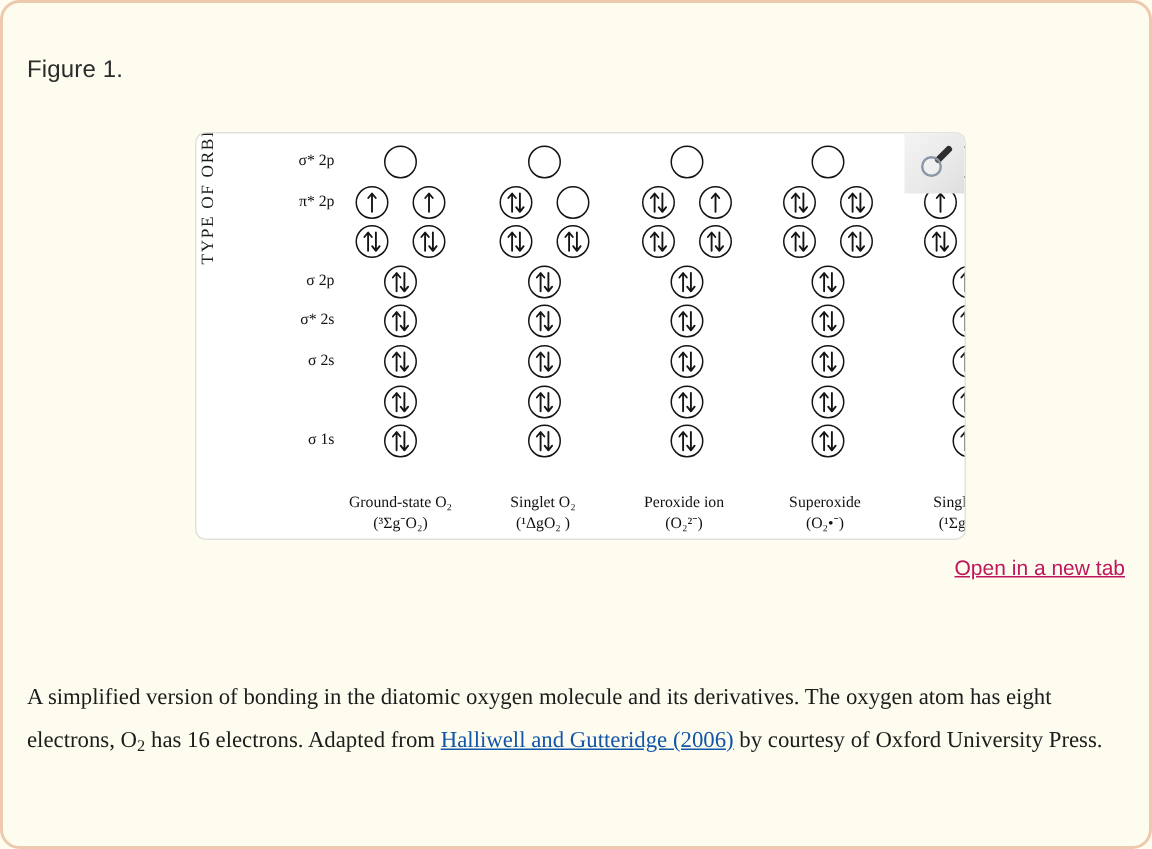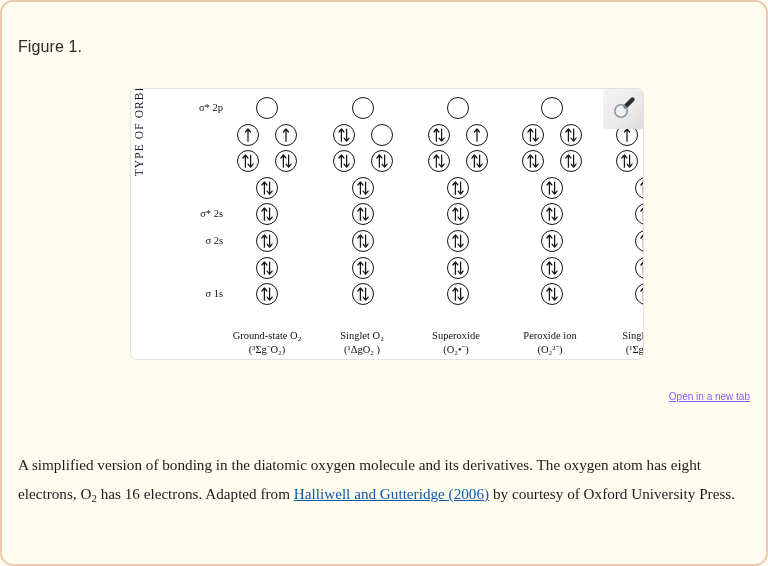--- a/index.html
+++ b/index.html
@@ -162,24 +162,24 @@
   .caption-col:nth-child(3) { left: 174px; }
   .caption-col:nth-child(4) { left: 268px; }
   .caption-col:nth-child(5) { left: 362px; }
   .caption-col .line2 { display: block; margin-top: 1px; }
   sub { font-size: 72%; vertical-align: -0.25em; }
 
   
   .open-tab {
     position: absolute;
     right: 16px;
-    top: 389px;
+    top: 368px;
     font-family: "Liberation Sans", sans-serif;
-    font-size: 10px;
-    color: #8b5cf6;
+    font-size: 14px;
+    color: #be185d;
     text-decoration: underline;
     cursor: pointer;
   }
 
   
   .body-caption {
     position: absolute;
     left: 16px;
     top: 448px;
     width: 736px;
@@ -228,20 +228,21 @@
             </div>
             <div class="col">
               <div class="orb slot-center" title="σ* 2p — Peroxide ion"></div>
             </div>
             <div class="col">
               <div class="orb slot-center" title="σ* 2p — Singlet O2 sigma"></div>
             </div>
           </div>
         </div>
         <div class="row">
+          <div class="row-label">π* 2p</div>
           <div class="cols">
             <div class="col">
               <div class="orb slot-left" title="π* 2p — Ground-state O2">
                 <svg width="20" height="20" viewBox="0 0 20 20">
                   <path d="M10 16.2 L10 4.2 M7.5 7.0 L10 4.0 L12.5 7.0" stroke="#141414" stroke-width="1.25" fill="none" stroke-linecap="round" stroke-linejoin="round"></path>
                 </svg>
               </div>
               <div class="orb slot-right" title="π* 2p — Ground-state O2">
                 <svg width="20" height="20" viewBox="0 0 20 20">
                   <path d="M10 16.2 L10 4.2 M7.5 7.0 L10 4.0 L12.5 7.0" stroke="#141414" stroke-width="1.25" fill="none" stroke-linecap="round" stroke-linejoin="round"></path>
@@ -355,20 +356,21 @@
               <div class="orb slot-left" title="π 2p — Singlet O2 sigma">
                 <svg width="20" height="20" viewBox="0 0 20 20">
                   <path d="M7.4 16.2 L7.4 4.2 M4.9 7.0 L7.4 4.0 L9.9 7.0" stroke="#141414" stroke-width="1.25" fill="none" stroke-linecap="round" stroke-linejoin="round"></path>
                   <path d="M12.6 4.0 L12.6 16.0 M10.1 13.1 L12.6 16.2 L15.1 13.1" stroke="#141414" stroke-width="1.25" fill="none" stroke-linecap="round" stroke-linejoin="round"></path>
                 </svg>
               </div>
             </div>
           </div>
         </div>
         <div class="row">
+          <div class="row-label">σ 2p</div>
           <div class="cols">
             <div class="col">
               <div class="orb slot-center" title="σ 2p — Ground-state O2">
                 <svg width="20" height="20" viewBox="0 0 20 20">
                   <path d="M7.4 16.2 L7.4 4.2 M4.9 7.0 L7.4 4.0 L9.9 7.0" stroke="#141414" stroke-width="1.25" fill="none" stroke-linecap="round" stroke-linejoin="round"></path>
                   <path d="M12.6 4.0 L12.6 16.0 M10.1 13.1 L12.6 16.2 L15.1 13.1" stroke="#141414" stroke-width="1.25" fill="none" stroke-linecap="round" stroke-linejoin="round"></path>
                 </svg>
               </div>
             </div>
             <div class="col">
@@ -583,22 +585,22 @@
               </div>
             </div>
           </div>
         </div>
       </div>
 
     <div class="captions">
 
     <div class="caption-col"><span>Ground-state O₂</span><span class="line2">(³Σg⁻O₂)</span></div>
         <div class="caption-col"><span>Singlet O₂</span><span class="line2">(¹ΔgO₂ )</span></div>
+        <div class="caption-col"><span>Peroxide ion</span><span class="line2">(O₂²⁻)</span></div>
         <div class="caption-col"><span>Superoxide</span><span class="line2">(O₂•⁻)</span></div>
-        <div class="caption-col"><span>Peroxide ion</span><span class="line2">(O₂²⁻)</span></div>
         <div class="caption-col"><span>Singlet O₂</span><span class="line2">(¹Σg⁺O₂)</span></div>
       </div>
 
   </div>
 
   <div class="open-tab">Open in a new tab</div>
 
   <div class="body-caption">
     <span>A simplified version of bonding in the diatomic oxygen molecule and its derivatives. The oxygen atom has eight electrons, O</span><sub>2</sub><span> has 16 electrons. Adapted from </span><a href="#">Halliwell and Gutteridge (2006)</a><span> by courtesy of Oxford University Press.</span>
   </div>

